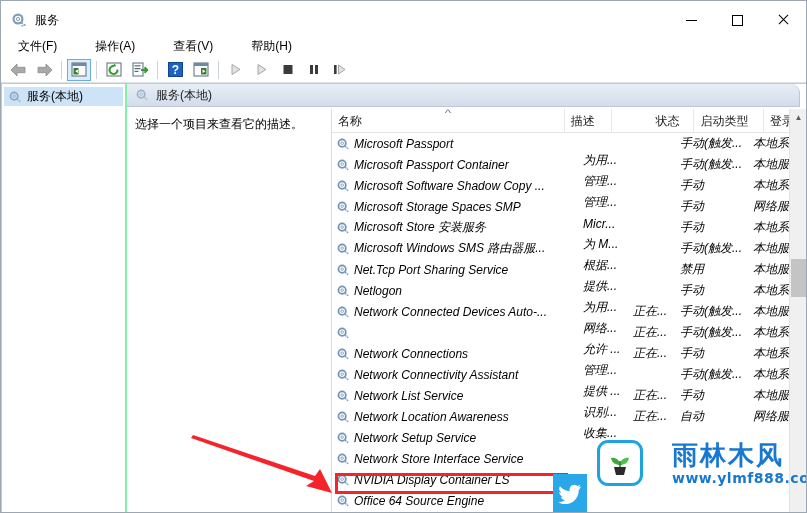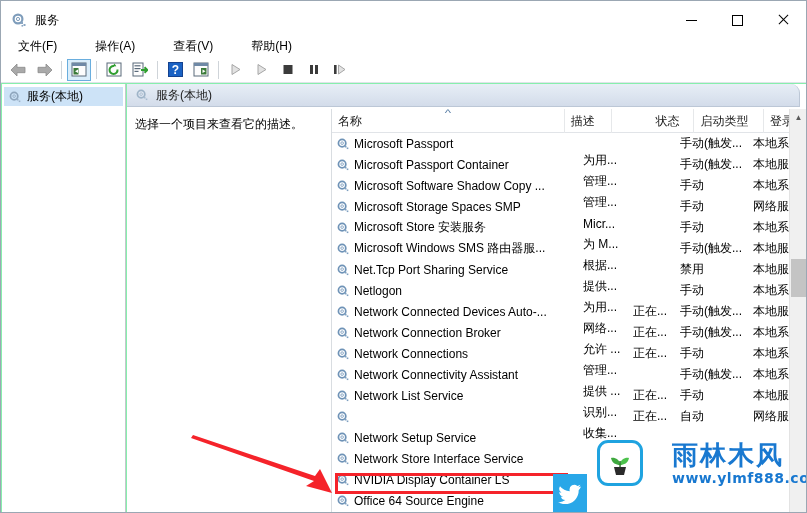--- a/index.html
+++ b/index.html
@@ -164,20 +164,21 @@
   .c-name  { width: 245px; }
   .c-desc  { width: 50px; }
   .c-stat  { width: 47px; margin-left: 37px; }
   .c-start { width: 73px; }
   .c-log   { width: 44px; border-right: none; }
 
   .lv-body {
     position: relative;
     height: 380px;
     overflow: hidden;
+    font-style: italic;
   }
   .row {
     display: flex; height: 21px; align-items: center;
     cursor: default;
     position: relative;
   }
   .cell {
     font-size: 12px; color: #000;
     padding-left: 6px;
     white-space: nowrap; overflow: hidden;
@@ -556,21 +557,20 @@
             <div class="cell log">本地服</div>
           </div>
           <div class="row">
             <div class="cell name">
               <svg class="svc-icon" width="14" height="14" viewBox="0 0 16 16">
       <circle cx="7" cy="7" r="4.2" fill="none" stroke="#6f93b7" stroke-width="2"></circle>
       <circle cx="7" cy="7" r="1.5" fill="#ffffff" stroke="#6f93b7" stroke-width="0.9"></circle>
       <rect x="10" y="10" width="2" height="2" fill="#7e9fc0"></rect>
       <rect x="12.3" y="12" width="1.8" height="1.8" fill="#7e9fc0"></rect>
     </svg>
-              <span>Network Connection Broker</span>
             </div>
             <div class="cell desc">允许 ...</div>
             <div class="cell stat">正在...</div>
             <div class="cell start">手动(触发...</div>
             <div class="cell log">本地系</div>
           </div>
           <div class="row">
             <div class="cell name">
               <svg class="svc-icon" width="14" height="14" viewBox="0 0 16 16">
       <circle cx="7" cy="7" r="4.2" fill="none" stroke="#6f93b7" stroke-width="2"></circle>
@@ -616,20 +616,21 @@
             <div class="cell log">本地服</div>
           </div>
           <div class="row">
             <div class="cell name">
               <svg class="svc-icon" width="14" height="14" viewBox="0 0 16 16">
       <circle cx="7" cy="7" r="4.2" fill="none" stroke="#6f93b7" stroke-width="2"></circle>
       <circle cx="7" cy="7" r="1.5" fill="#ffffff" stroke="#6f93b7" stroke-width="0.9"></circle>
       <rect x="10" y="10" width="2" height="2" fill="#7e9fc0"></rect>
       <rect x="12.3" y="12" width="1.8" height="1.8" fill="#7e9fc0"></rect>
     </svg>
+              <span>Network Location Awareness</span>
             </div>
             <div class="cell desc">收集...</div>
             <div class="cell stat">正在...</div>
             <div class="cell start">自动</div>
             <div class="cell log">网络服</div>
           </div>
           <div class="row">
             <div class="cell name">
               <svg class="svc-icon" width="14" height="14" viewBox="0 0 16 16">
       <circle cx="7" cy="7" r="4.2" fill="none" stroke="#6f93b7" stroke-width="2"></circle>

